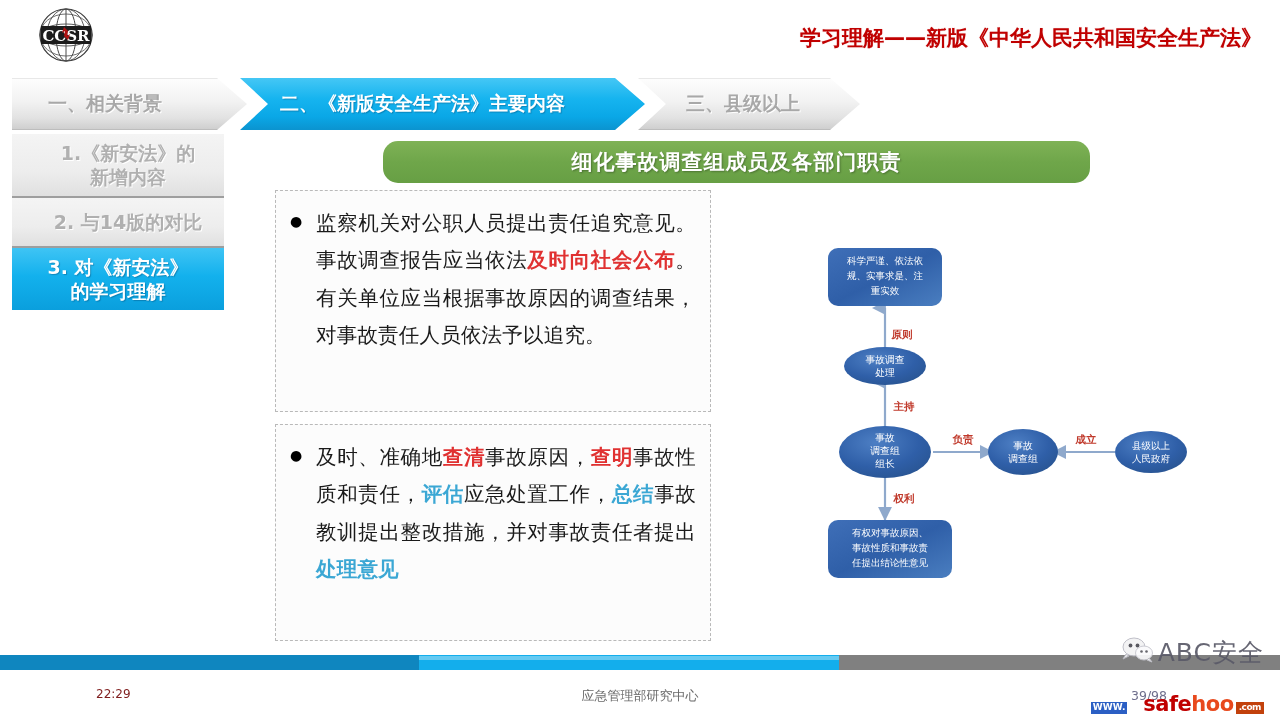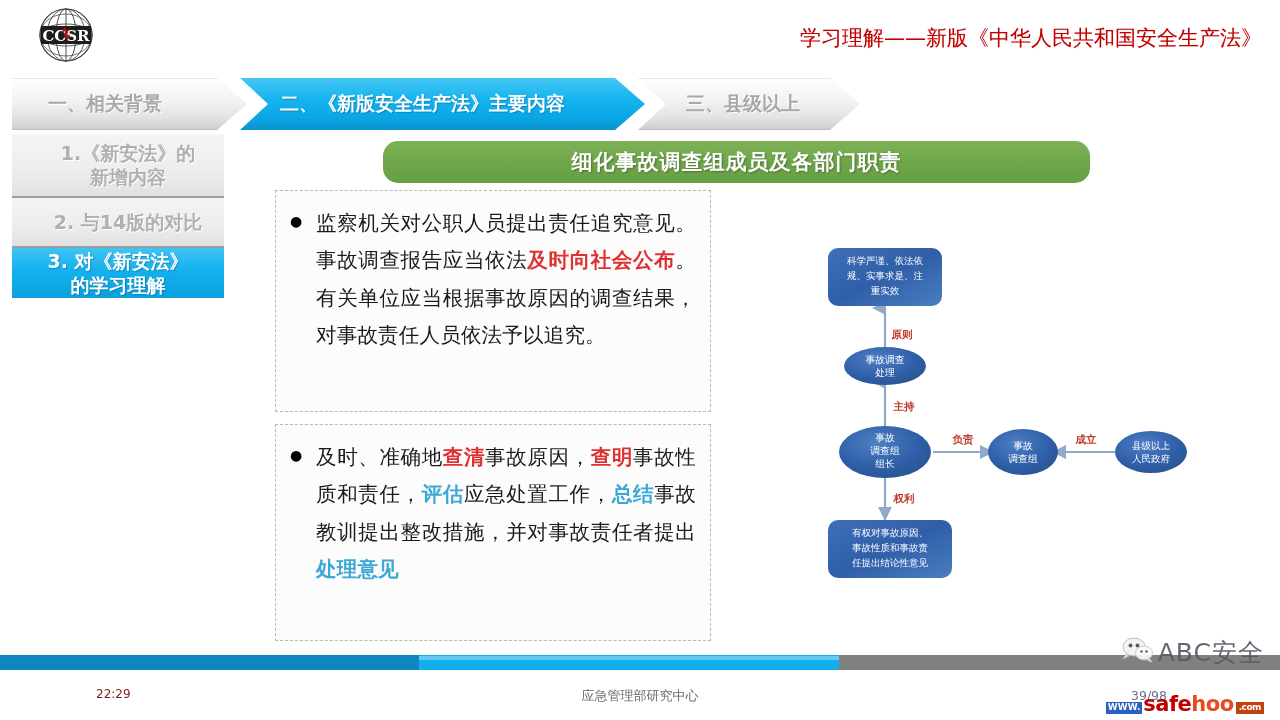--- a/index.html
+++ b/index.html
@@ -18,21 +18,21 @@
   
   .logo {
     position: absolute; left: 35px; top: 6px;
     width: 62px; height: 58px;
   }
   .logo svg { display: block; }
 
   
   .header-title {
     position: absolute; right: 18px; top: 24px;
-    font-size: 21px; font-weight: normal;
+    font-size: 21px; font-weight: bold;
     color: #c00000;
     letter-spacing: 0px;
     white-space: nowrap;
     text-shadow: 0 0 1px rgba(192,0,0,0.25);
   }
 
   
   .tabbar {
     position: absolute; left: 12px; top: 78px;
     height: 41px; width: 845px;
@@ -91,21 +91,21 @@
     border-bottom: 2px solid #9e9e9e;
     padding-left: 28px;
   }
   .side-active {
     background: linear-gradient(180deg,#3fc4f4 0%,#13b1ed 45%,#0a9fdd 100%);
     color: #ffffff;
     text-shadow: 1px 1px 1px rgba(0,60,100,0.35);
   }
   #side1 { height: 64px; }
   #side2 { height: 50px; }
-  #side3 { height: 50px; }
+  #side3 { height: 62px; }
 
   
   .green-banner {
     position: absolute; left: 383px; top: 141px;
     width: 707px; height: 42px;
     background: linear-gradient(180deg,#7fb256 0%,#6fa64a 50%,#679f44 100%);
     display: flex; align-items: center; justify-content: center;
     color: #ffffff;
     font-size: 21px; font-weight: bold;
     letter-spacing: 1px;
@@ -185,21 +185,21 @@
   }
   .wm-brand {
     position: absolute; right: 16px; top: 692px;
     display: flex; align-items: flex-end;
     font-weight: bold; font-size: 21px;
     letter-spacing: -0.5px;
   }
   .wmb-www {
     background: #2b5fc4; color: #ffffff;
     font-size: 9px; font-weight: bold;
-    padding: 1px 2px; margin-right: 1px;
+    padding: 1px 2px; margin-right: 16px;
     letter-spacing: 0px; line-height: 1.1;
     position: relative; top: -2px;
   }
   .wmb-safe { color: #c00000; }
   .wmb-hoo { color: #e8491d; }
   .wmb-com {
     background: #c2410c; color: #ffffff;
     font-size: 9px; font-weight: bold;
     padding: 1px 3px; margin-left: 2px;
     line-height: 1.1; position: relative; top: -2px;

